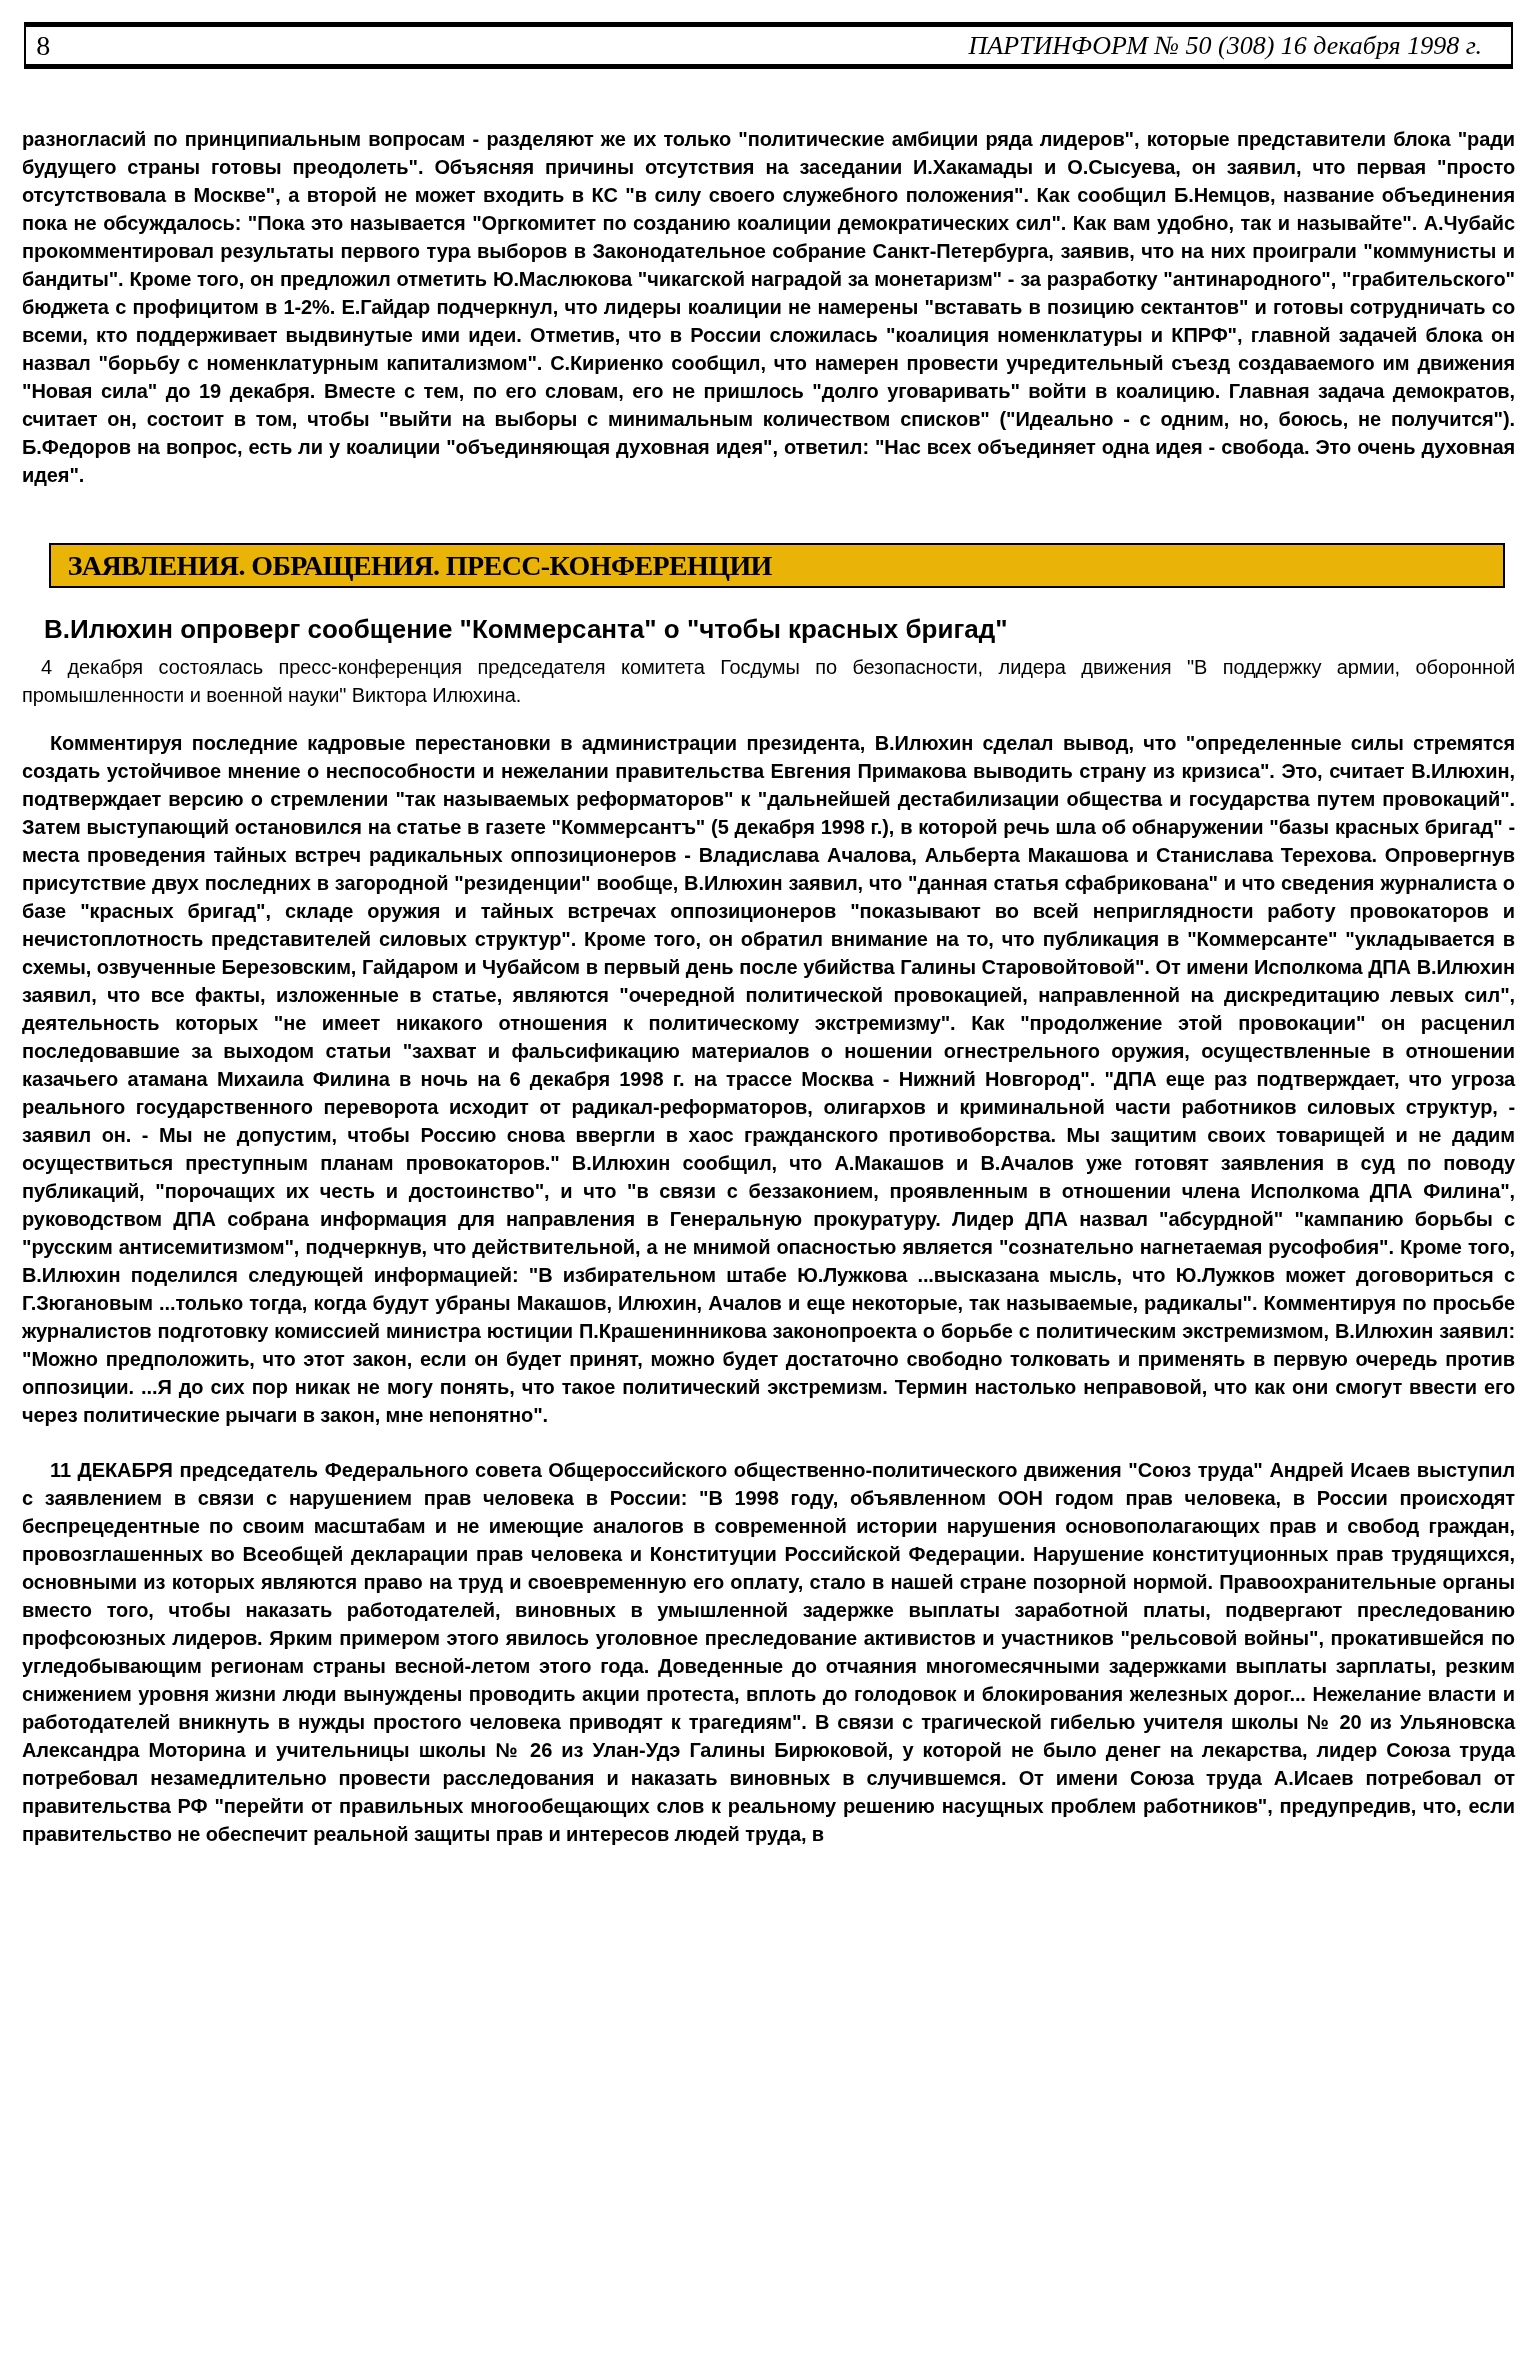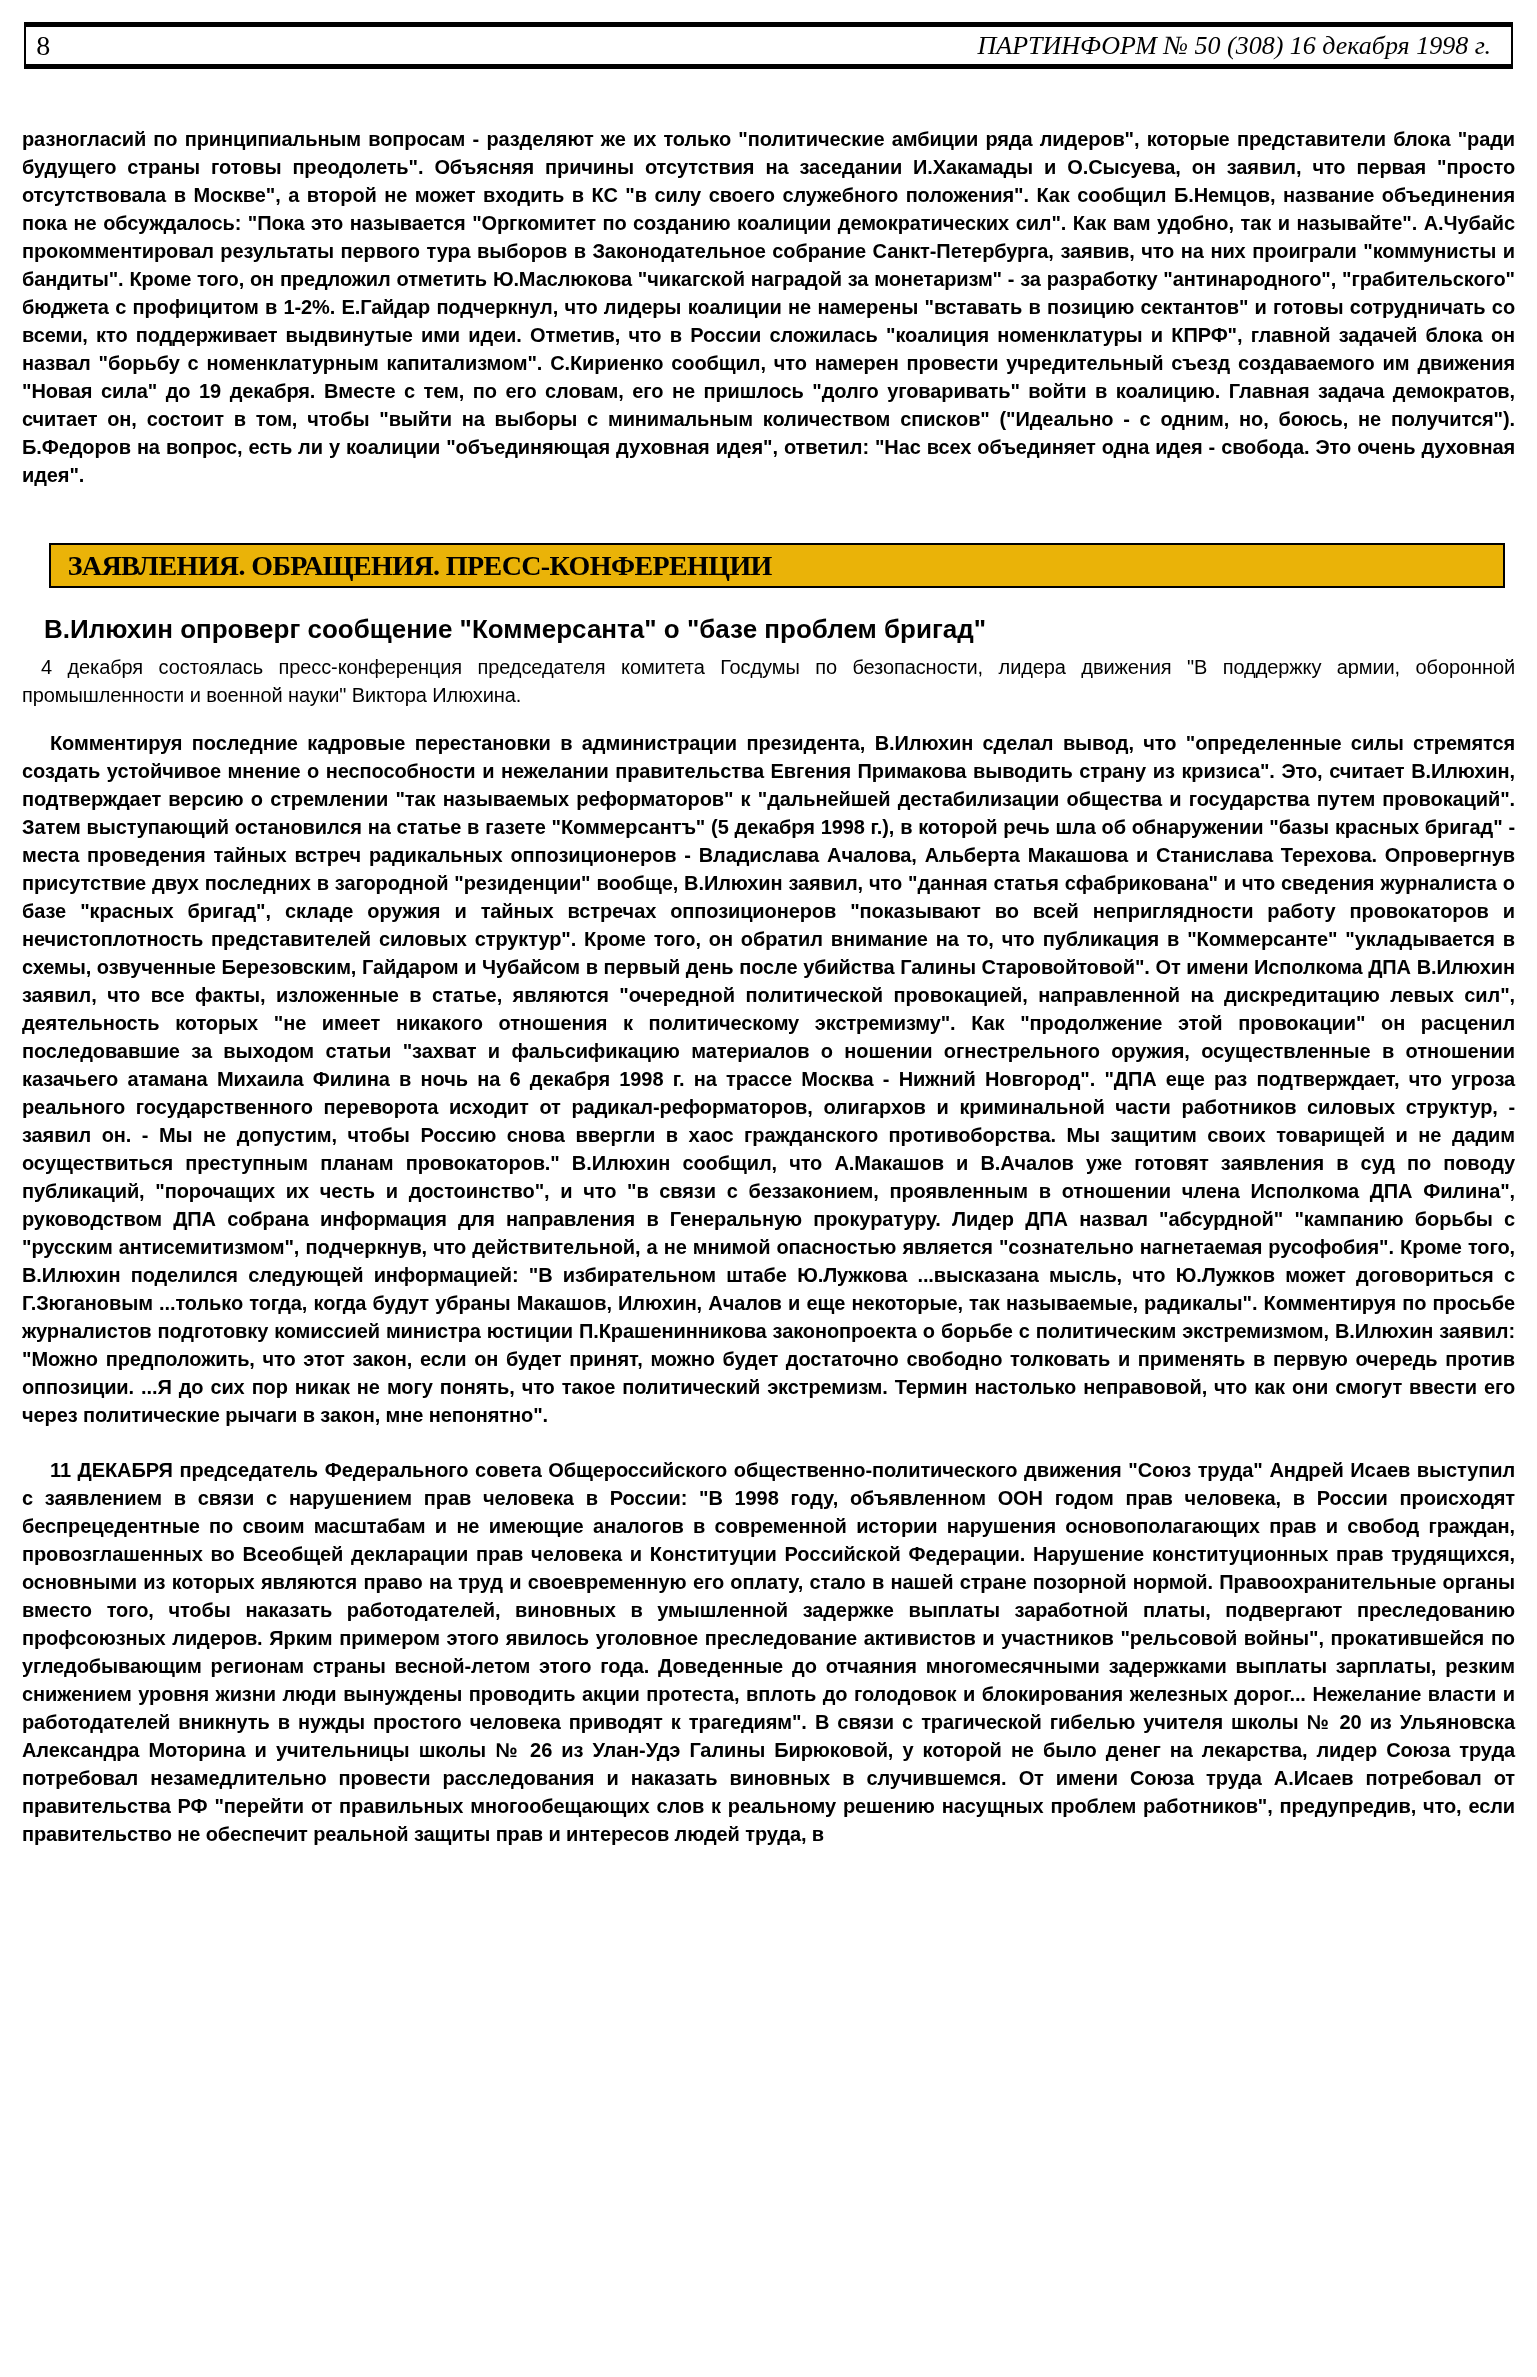--- a/index.html
+++ b/index.html
@@ -33,21 +33,21 @@
     font-family: "Liberation Serif", serif;
     font-size: 28px;
     line-height: 1;
     padding-left: 10.2px;
   }
   .runhead .edition {
     font-family: "Liberation Serif", serif;
     font-style: italic;
     font-size: 26px;
     line-height: 1;
-    padding-right: 20px;
+    padding-right: 29px;
   }
   
   .col {
     padding: 0 22px;
   }
   .bodytext {
     font-size: 20px;
     font-weight: bold;
     line-height: 28px;
     text-align: justify;
@@ -109,21 +109,21 @@
   </div>
 
   <div class="col">
 
     <p class="bodytext continuation">разногласий по принципиальным вопросам - разделяют же их только "политические амбиции ряда лидеров", которые представители блока "ради будущего страны готовы преодолеть". Объясняя причины отсутствия на заседании И.Хакамады и О.Сысуева, он заявил, что первая "просто отсутствовала в Москве", а второй не может входить в КС "в силу своего служебного положения". Как сообщил Б.Немцов, название объединения пока не обсуждалось: "Пока это называется "Оргкомитет по созданию коалиции демократических сил". Как вам удобно, так и называйте". А.Чубайс прокомментировал результаты первого тура выборов в Законодательное собрание Санкт-Петербурга, заявив, что на них проиграли "коммунисты и бандиты". Кроме того, он предложил отметить Ю.Маслюкова "чикагской наградой за монетаризм" - за разработку "антинародного", "грабительского" бюджета с профицитом в 1-2%. Е.Гайдар подчеркнул, что лидеры коалиции не намерены "вставать в позицию сектантов" и готовы сотрудничать со всеми, кто поддерживает выдвинутые ими идеи. Отметив, что в России сложилась "коалиция номенклатуры и КПРФ", главной задачей блока он назвал "борьбу с номенклатурным капитализмом". С.Кириенко сообщил, что намерен провести учредительный съезд создаваемого им движения "Новая сила" до 19 декабря. Вместе с тем, по его словам, его не пришлось "долго уговаривать" войти в коалицию. Главная задача демократов, считает он, состоит в том, чтобы "выйти на выборы с минимальным количеством списков" ("Идеально - с одним, но, боюсь, не получится"). Б.Федоров на вопрос, есть ли у коалиции "объединяющая духовная идея", ответил: "Нас всех объединяет одна идея - свобода. Это очень духовная идея".</p>
 
     <div class="section-banner">
       <span class="section-title">ЗАЯВЛЕНИЯ. ОБРАЩЕНИЯ. ПРЕСС-КОНФЕРЕНЦИИ</span>
     </div>
 
-    <div class="article-title">В.Илюхин опроверг сообщение "Коммерсанта" о "базе проблем бригад"</div>
+    <div class="article-title">В.Илюхин опроверг сообщение "Коммерсанта" о "чтобы красных бригад"</div>
 
     <p class="article-lead">4 декабря состоялась пресс-конференция председателя комитета Госдумы по безопасности, лидера движения "В поддержку армии, оборонной промышленности и военной науки" Виктора Илюхина.</p>
 
     <p class="bodytext article-par">Комментируя последние кадровые перестановки в администрации президента, В.Илюхин сделал вывод, что "определенные силы стремятся создать устойчивое мнение о неспособности и нежелании правительства Евгения Примакова выводить страну из кризиса". Это, считает В.Илюхин, подтверждает версию о стремлении "так называемых реформаторов" к "дальнейшей дестабилизации общества и государства путем провокаций". Затем выступающий остановился на статье в газете "Коммерсантъ" (5 декабря 1998 г.), в которой речь шла об обнаружении "базы красных бригад" - места проведения тайных встреч радикальных оппозиционеров - Владислава Ачалова, Альберта Макашова и Станислава Терехова. Опровергнув присутствие двух последних в загородной "резиденции" вообще, В.Илюхин заявил, что "данная статья сфабрикована" и что сведения журналиста о базе "красных бригад", складе оружия и тайных встречах оппозиционеров "показывают во всей неприглядности работу провокаторов и нечистоплотность представителей силовых структур". Кроме того, он обратил внимание на то, что публикация в "Коммерсанте" "укладывается в схемы, озвученные Березовским, Гайдаром и Чубайсом в первый день после убийства Галины Старовойтовой". От имени Исполкома ДПА В.Илюхин заявил, что все факты, изложенные в статье, являются "очередной политической провокацией, направленной на дискредитацию левых сил", деятельность которых "не имеет никакого отношения к политическому экстремизму". Как "продолжение этой провокации" он расценил последовавшие за выходом статьи "захват и фальсификацию материалов о ношении огнестрельного оружия, осуществленные в отношении казачьего атамана Михаила Филина в ночь на 6 декабря 1998 г. на трассе Москва - Нижний Новгород". "ДПА еще раз подтверждает, что угроза реального государственного переворота исходит от радикал-реформаторов, олигархов и криминальной части работников силовых структур, - заявил он. - Мы не допустим, чтобы Россию снова ввергли в хаос гражданского противоборства. Мы защитим своих товарищей и не дадим осуществиться преступным планам провокаторов." В.Илюхин сообщил, что А.Макашов и В.Ачалов уже готовят заявления в суд по поводу публикаций, "порочащих их честь и достоинство", и что "в связи с беззаконием, проявленным в отношении члена Исполкома ДПА Филина", руководством ДПА собрана информация для направления в Генеральную прокуратуру. Лидер ДПА назвал "абсурдной" "кампанию борьбы с "русским антисемитизмом", подчеркнув, что действительной, а не мнимой опасностью является "сознательно нагнетаемая русофобия". Кроме того, В.Илюхин поделился следующей информацией: "В избирательном штабе Ю.Лужкова ...высказана мысль, что Ю.Лужков может договориться с Г.Зюгановым ...только тогда, когда будут убраны Макашов, Илюхин, Ачалов и еще некоторые, так называемые, радикалы". Комментируя по просьбе журналистов подготовку комиссией министра юстиции П.Крашенинникова законопроекта о борьбе с политическим экстремизмом, В.Илюхин заявил: "Можно предположить, что этот закон, если он будет принят, можно будет достаточно свободно толковать и применять в первую очередь против оппозиции. ...Я до сих пор никак не могу понять, что такое политический экстремизм. Термин настолько неправовой, что как они смогут ввести его через политические рычаги в закон, мне непонятно".</p>
 
     <p class="bodytext article-par gap">11 ДЕКАБРЯ председатель Федерального совета Общероссийского общественно-политического движения "Союз труда" Андрей Исаев выступил с заявлением в связи с нарушением прав человека в России: "В 1998 году, объявленном ООН годом прав человека, в России происходят беспрецедентные по своим масштабам и не имеющие аналогов в современной истории нарушения основополагающих прав и свобод граждан, провозглашенных во Всеобщей декларации прав человека и Конституции Российской Федерации. Нарушение конституционных прав трудящихся, основными из которых являются право на труд и своевременную его оплату, стало в нашей стране позорной нормой. Правоохранительные органы вместо того, чтобы наказать работодателей, виновных в умышленной задержке выплаты заработной платы, подвергают преследованию профсоюзных лидеров. Ярким примером этого явилось уголовное преследование активистов и участников "рельсовой войны", прокатившейся по угледобывающим регионам страны весной-летом этого года. Доведенные до отчаяния многомесячными задержками выплаты зарплаты, резким снижением уровня жизни люди вынуждены проводить акции протеста, вплоть до голодовок и блокирования железных дорог... Нежелание власти и работодателей вникнуть в нужды простого человека приводят к трагедиям". В связи с трагической гибелью учителя школы № 20 из Ульяновска Александра Моторина и учительницы школы № 26 из Улан-Удэ Галины Бирюковой, у которой не было денег на лекарства, лидер Союза труда потребовал незамедлительно провести расследования и наказать виновных в случившемся. От имени Союза труда А.Исаев потребовал от правительства РФ "перейти от правильных многообещающих слов к реальному решению насущных проблем работников", предупредив, что, если правительство не обеспечит реальной защиты прав и интересов людей труда, в</p>
 
   </div>
 
 </div>

